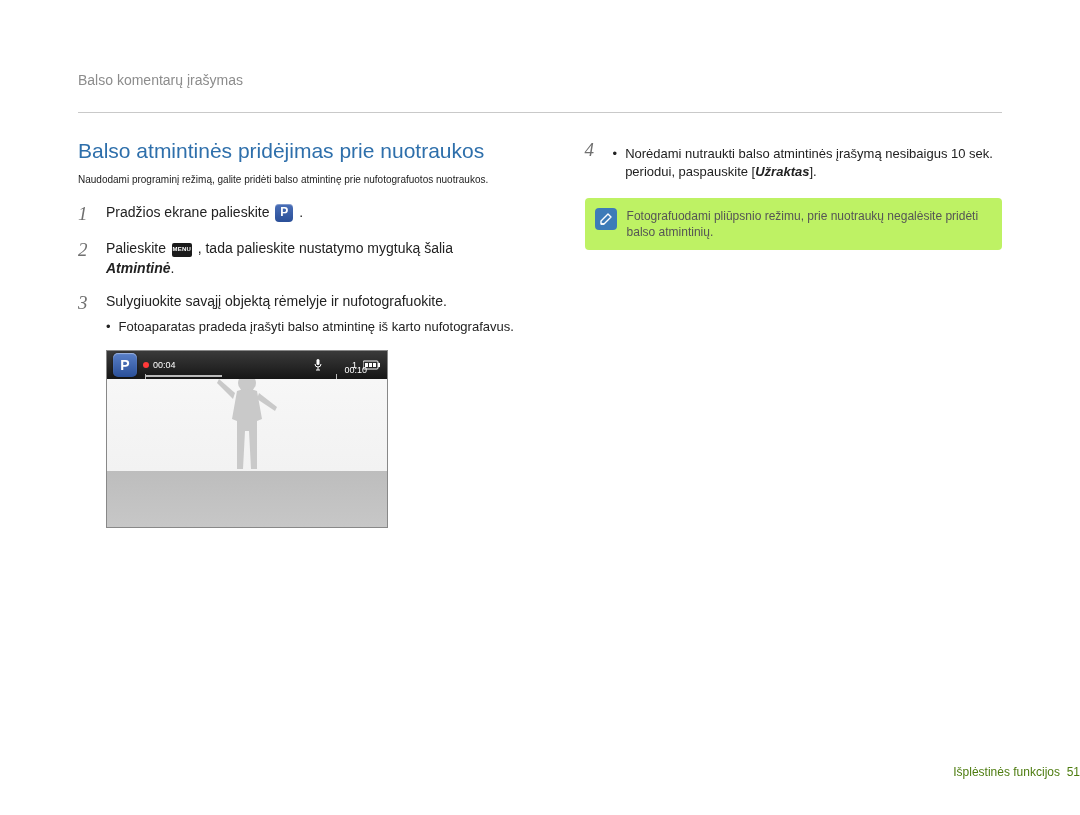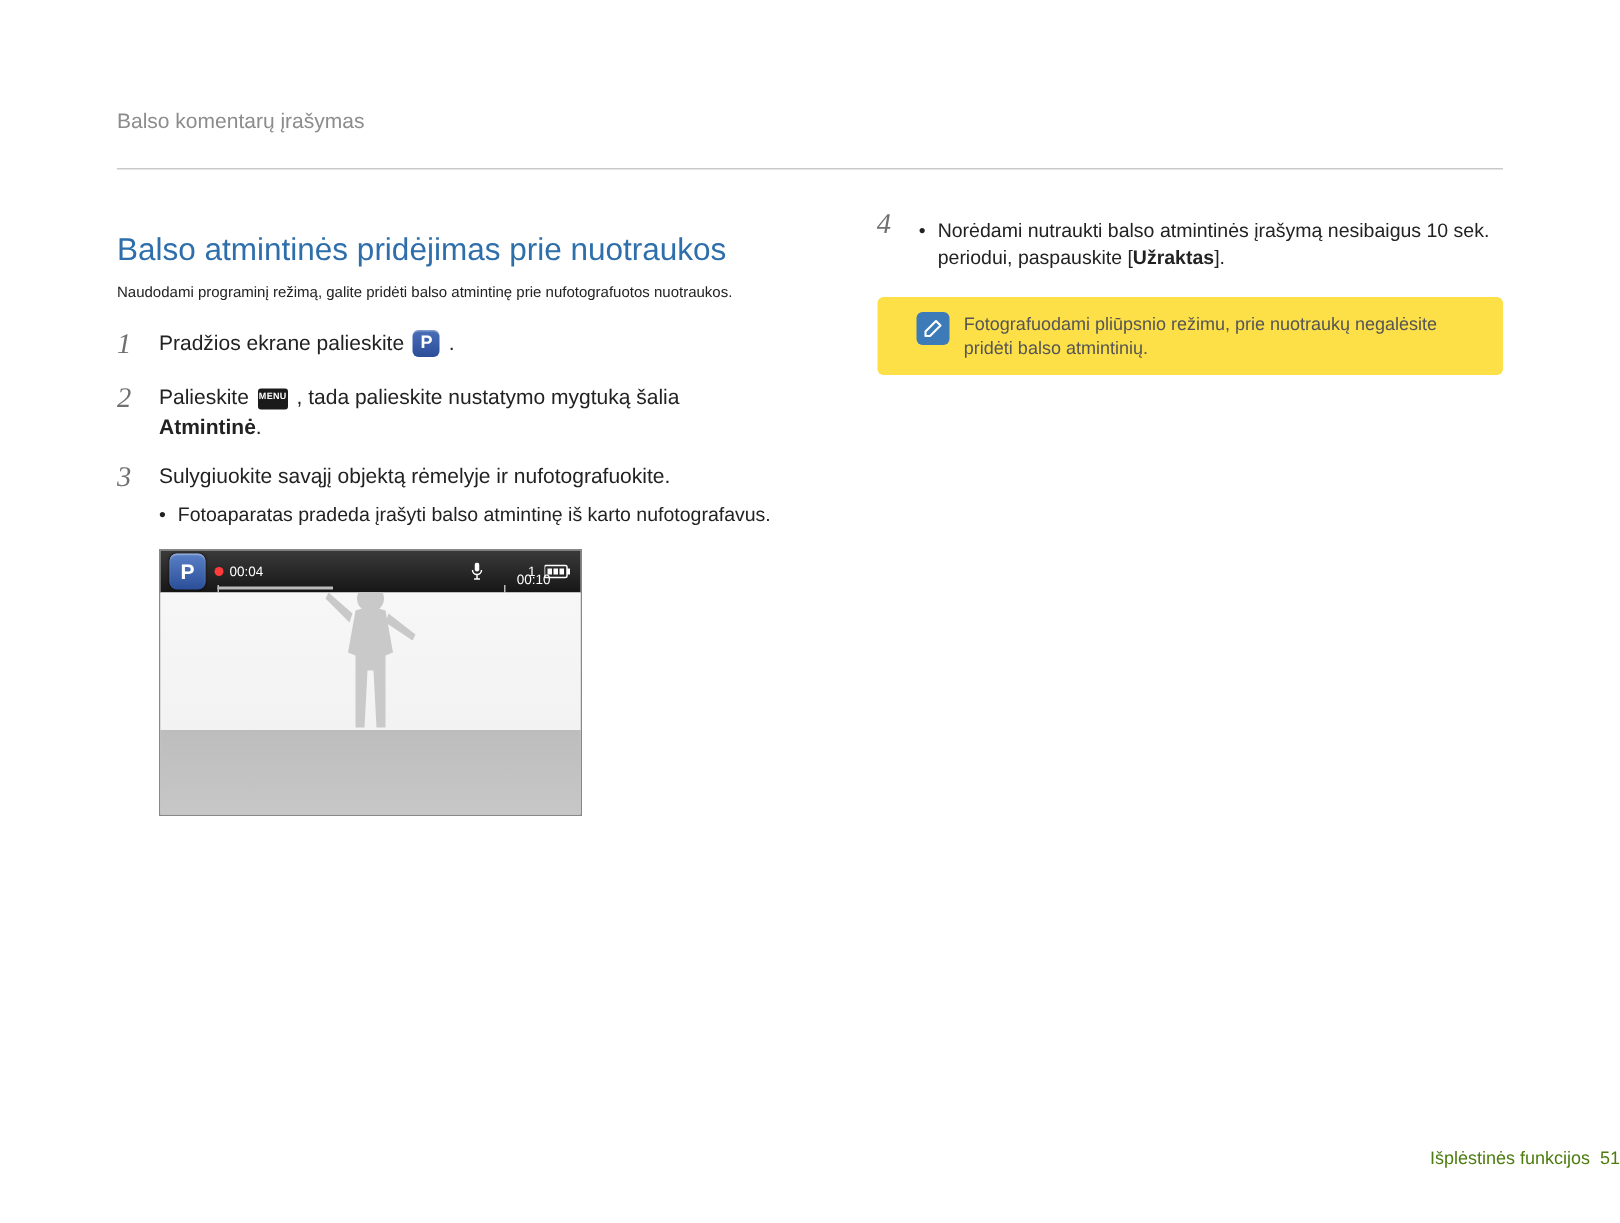--- a/index.html
+++ b/index.html
@@ -33,21 +33,20 @@
     width: 460px;
   }
   .col-right {
     width: 430px;
   }
   h1.section-title {
     font-size: 21px;
     font-weight: 400;
     color: #2e6fab;
     margin-bottom: 10px;
-    margin-top: 16px;
   }
   .intro {
     font-size: 10px;
     color: #222;
     line-height: 1.35;
     margin-bottom: 16px;
   }
   .step {
     display: flex;
     gap: 12px;
@@ -62,20 +61,21 @@
     color: #707070;
     min-width: 16px;
     line-height: 1.2;
   }
   .step-body {
     flex: 1;
     color: #222;
   }
   .step-body .bold {
     font-weight: 700;
+    font-style: italic;
   }
   .sub-bullet {
     display: flex;
     gap: 8px;
     font-size: 13px;
     color: #222;
     line-height: 1.35;
     padding-left: 0;
     margin-top: 6px;
   }
@@ -195,23 +195,23 @@
     position: absolute;
     left: 50%;
     transform: translateX(-50%);
     bottom: 48px;
     width: 80px;
     height: 110px;
   }
   
   .note-box {
     margin-top: 18px;
-    background: #fde047;
+    background: #bef264;
     border-radius: 4px;
-    padding: 10px 12px 10px 26px;
+    padding: 10px 12px 10px 10px;
     display: flex;
     gap: 10px;
     align-items: flex-start;
   }
   .note-icon {
     width: 22px;
     height: 22px;
     background: #3d7bb8;
     border-radius: 4px;
     display: inline-flex;

